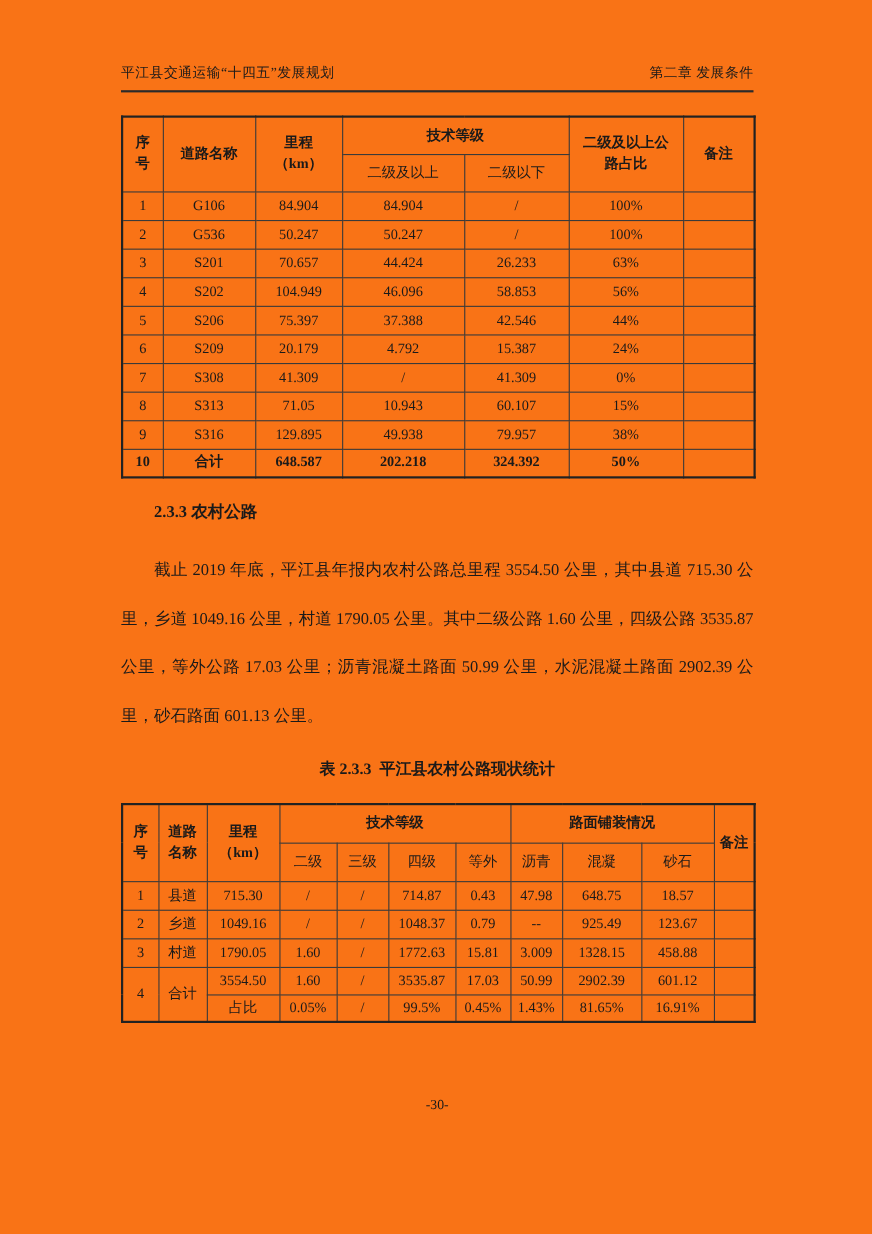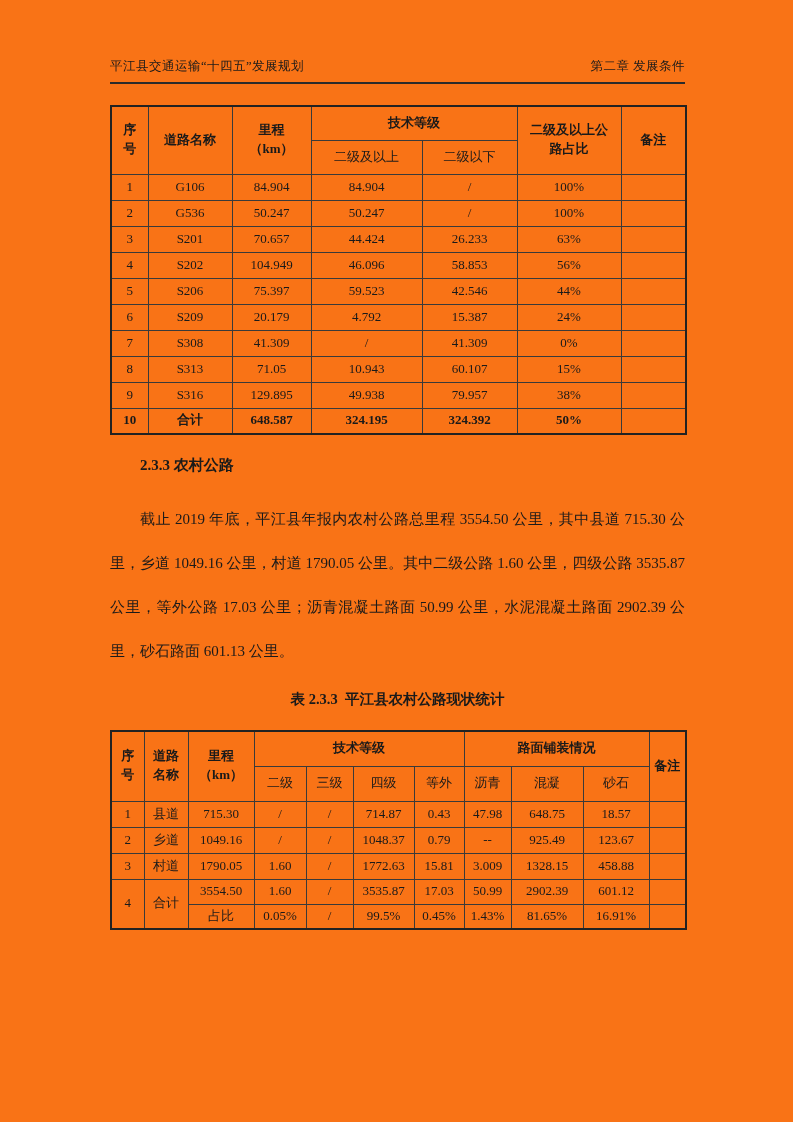--- a/index.html
+++ b/index.html
@@ -160,21 +160,21 @@
             <td>104.949</td>
             <td>46.096</td>
             <td>58.853</td>
             <td>56%</td>
             <td></td>
           </tr>
           <tr>
             <td>5</td>
             <td>S206</td>
             <td>75.397</td>
-            <td>59.523</td>
+            <td>37.388</td>
             <td>42.546</td>
             <td>44%</td>
             <td></td>
           </tr>
           <tr>
             <td>6</td>
             <td>S209</td>
             <td>20.179</td>
             <td>4.792</td>
             <td>15.387</td>
@@ -205,21 +205,21 @@
             <td>129.895</td>
             <td>49.938</td>
             <td>79.957</td>
             <td>38%</td>
             <td></td>
           </tr>
           <tr>
             <td>10</td>
             <td>合计</td>
             <td>648.587</td>
-            <td>324.195</td>
+            <td>202.218</td>
             <td>324.392</td>
             <td>50%</td>
             <td></td>
           </tr>
         </tbody>
     </table>
 
     <div class="section-heading">2.3.3  农村公路</div>
 
     <p class="body-paragraph">截止 2019 年底，平江县年报内农村公路总里程 3554.50 公里，其中县道 715.30 公里，乡道 1049.16 公里，村道 1790.05 公里。其中二级公路 1.60 公里，四级公路 3535.87 公里，等外公路 17.03 公里；沥青混凝土路面 50.99 公里，水泥混凝土路面 2902.39 公里，砂石路面 601.13 公里。</p>
@@ -326,13 +326,14 @@
           <td>1.43%</td>
           <td>81.65%</td>
           <td>16.91%</td>
           <td></td>
         </tr>
       </tbody>
     </table>
 
   </div>
 
+  <div class="page-footer">-30-</div>
 </div>
 
 </body></html>

